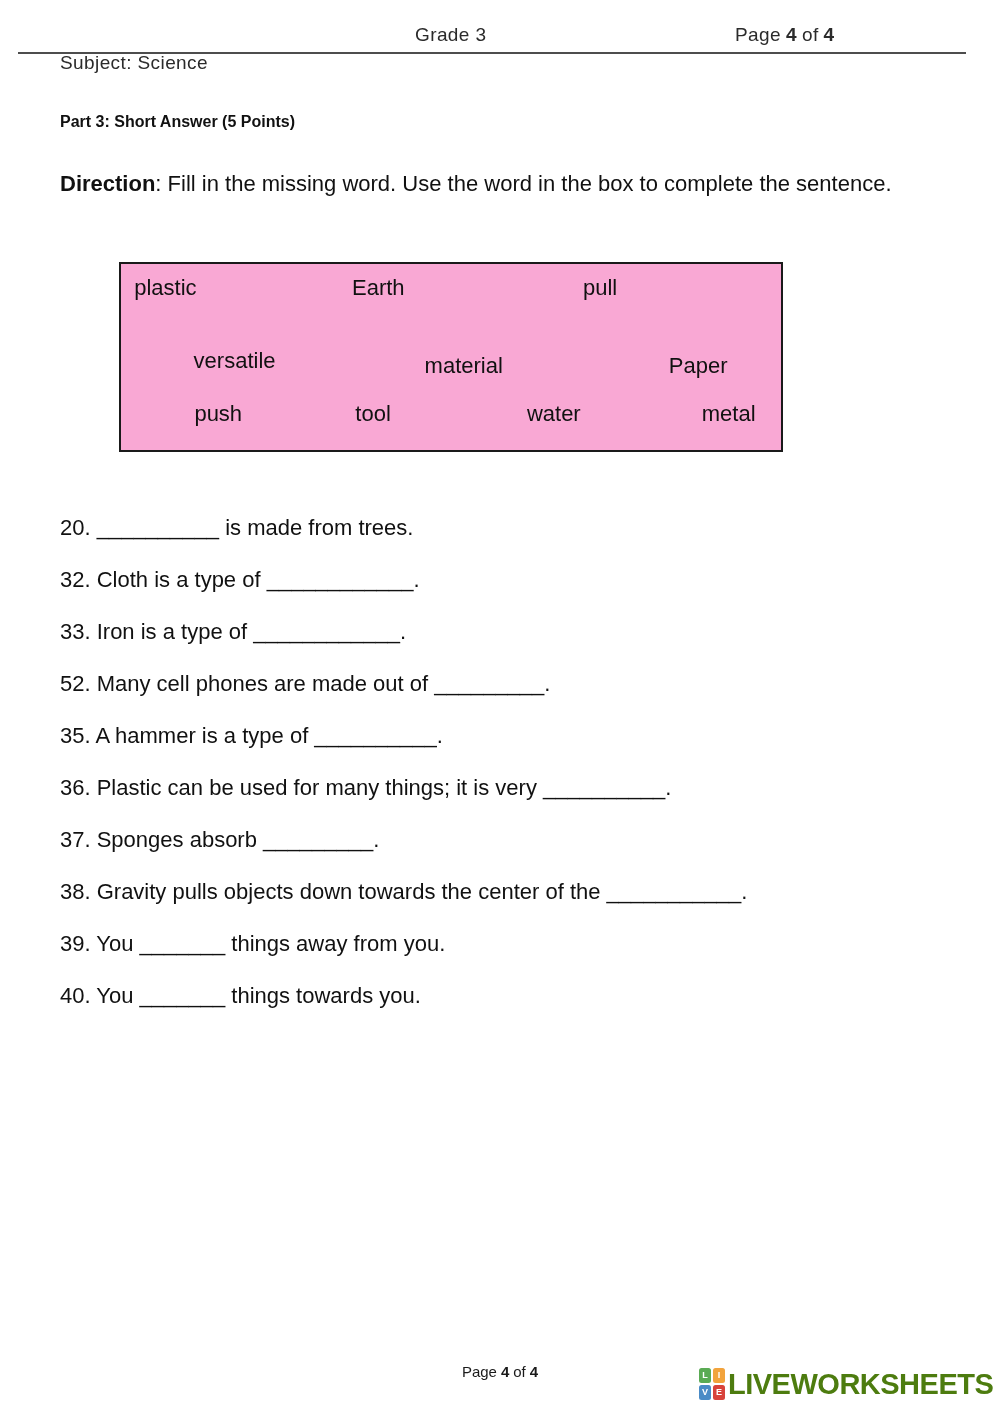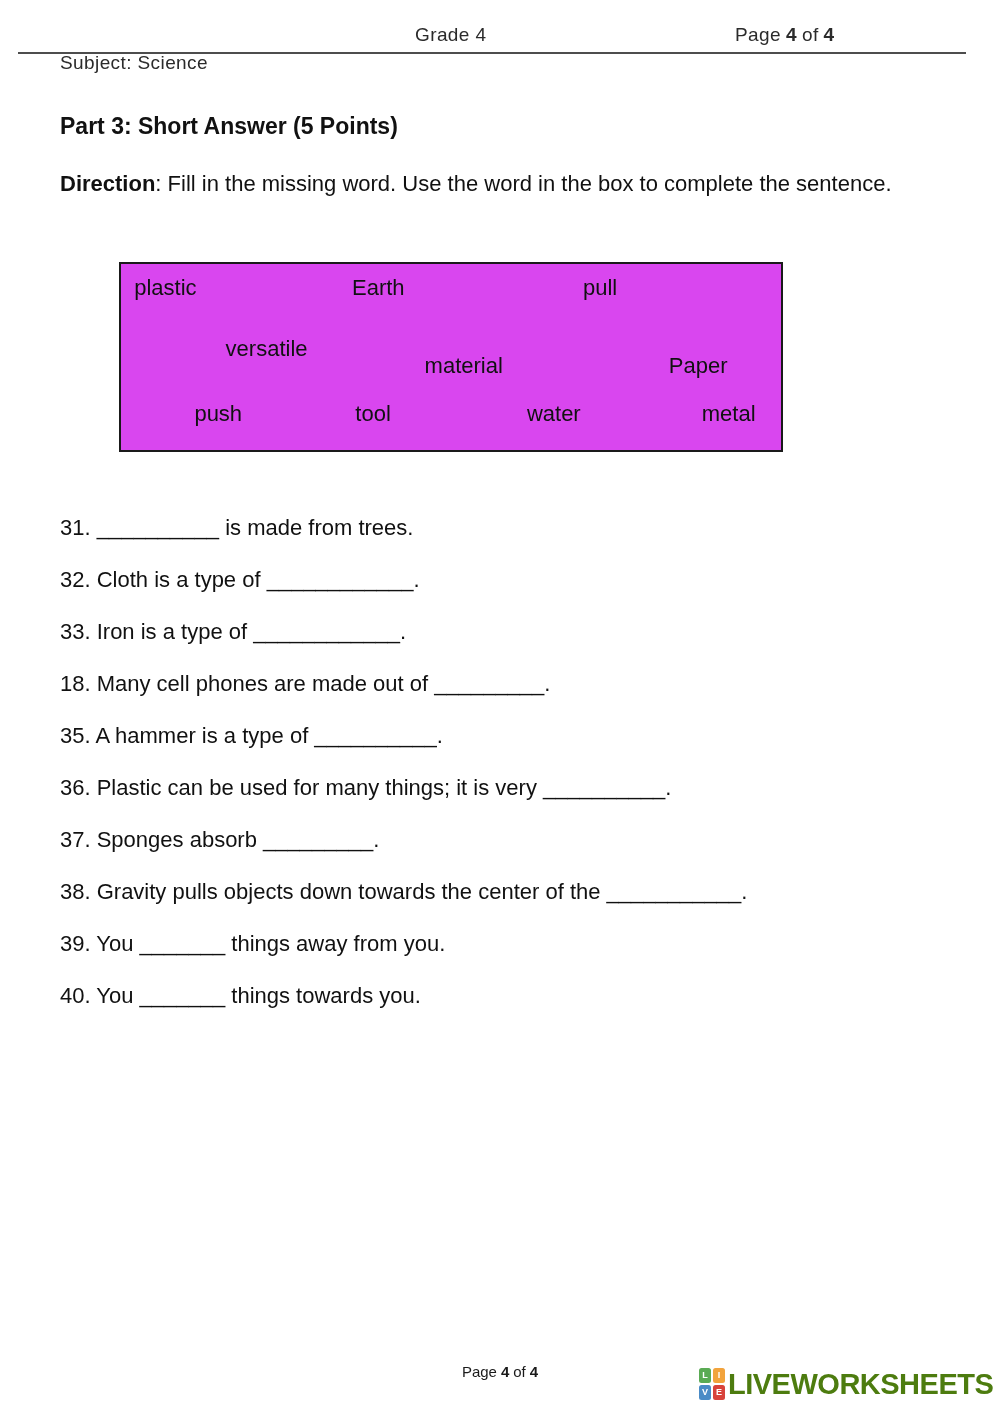--- a/index.html
+++ b/index.html
@@ -11,30 +11,30 @@
     color:#1a1a1a;
     overflow:hidden;
   }
   
   .hdr-subject{position:absolute;left:60px;top:24px;font-size:19px;letter-spacing:.4px;color:#2b2b2b;margin-top:28px;}
   .hdr-grade{position:absolute;left:415px;top:24px;font-size:19px;letter-spacing:.4px;color:#2b2b2b;}
   .hdr-page{position:absolute;left:735px;top:24px;font-size:19px;letter-spacing:.4px;color:#2b2b2b;display:flex;gap:5px;}
   .hdr-page .b, .ftr-page .b{font-weight:bold;}
   .hdr-rule{position:absolute;left:18px;top:52px;width:948px;height:2px;background:#4d4d4d;}
   
-  .title{position:absolute;left:60px;top:113px;font-size:23px;font-weight:bold;color:#111;}
+  .title{position:absolute;left:60px;top:113px;font-size:16px;font-weight:bold;color:#111;}
   .direction{position:absolute;left:60px;top:167px;width:870px;font-size:22px;line-height:34px;color:#111;}
   .direction .dlabel{font-weight:bold;text-align:center;}
   
-  .word-box{position:absolute;left:119px;top:262px;width:660px;height:186px;border:2px solid #1a1a1a;background:#d946ef;}
+  .word-box{position:absolute;left:119px;top:262px;width:660px;height:186px;border:2px solid #1a1a1a;background:#f9a8d4;}
   .word-box span{position:absolute;font-size:22px;color:#111;white-space:nowrap;}
   .w-r1c1{left:2%;  top:11px;}
   .w-r1c2{left:35%; top:11px;}
   .w-r1c3{left:70%; top:11px;}
-  .w-r2c1{left:11%; top:72px;margin-left:32px;}
+  .w-r2c1{left:11%; top:84px;}
   .w-r2c2{left:46%; top:89px;}
   .w-r2c3{left:83%; top:89px;}
   .w-r3c1{left:4%;  top:137px;margin-left:47px;}
   .w-r3c2{left:35.5%;top:137px;}
   .w-r3c3{left:61.5%;top:137px;}
   .w-r3c4{left:88%; top:137px;}
   
   .questions{position:absolute;left:60px;top:516px;width:900px;}
   .q{font-size:22px;line-height:23px;margin-bottom:29px;color:#111;white-space:nowrap;}
   .q.gap{}
@@ -47,21 +47,21 @@
     display:flex;align-items:center;justify-content:center;line-height:1;
   }
   .logo-text{font-size:29px;font-weight:800;letter-spacing:-0.5px;line-height:1;}
 </style>
 </head>
 <body>
 
 <div class="page">
 
   <span class="hdr-subject">Subject: Science</span>
-  <span class="hdr-grade">Grade 4</span>
+  <span class="hdr-grade">Grade 3</span>
   <span class="hdr-page">
     <span>Page</span>
     <span class="b">4</span>
     <span>of</span>
     <span class="b">4</span>
   </span>
   <div class="hdr-rule"></div>
 
   <div class="title">Part 3: Short Answer (5 Points)</div>
   <div class="direction">
@@ -75,24 +75,24 @@
     <span class="w-r2c1">versatile</span>
     <span class="w-r2c2">material</span>
     <span class="w-r2c3">Paper</span>
     <span class="w-r3c1">push</span>
     <span class="w-r3c2">tool</span>
     <span class="w-r3c3">water</span>
     <span class="w-r3c4">metal</span>
   </div>
 
   <div class="questions">
-    <div class="q">31. __________ is made from trees.</div>
+    <div class="q">20. __________ is made from trees.</div>
     <div class="q">32. Cloth is a type of ____________.</div>
     <div class="q gap">33. Iron is a type of ____________.</div>
-    <div class="q">18. Many cell phones are made out of _________.</div>
+    <div class="q">52. Many cell phones are made out of _________.</div>
     <div class="q">35. A hammer is a type of __________.</div>
     <div class="q">36. Plastic can be used for many things; it is very __________.</div>
     <div class="q">37. Sponges absorb _________.</div>
     <div class="q">38. Gravity pulls objects down towards the center of the ___________.</div>
     <div class="q">39. You _______ things away from you.</div>
     <div class="q">40. You _______ things towards you.</div>
   </div>
 
   <div class="ftr-page">
     <span>Page</span>

